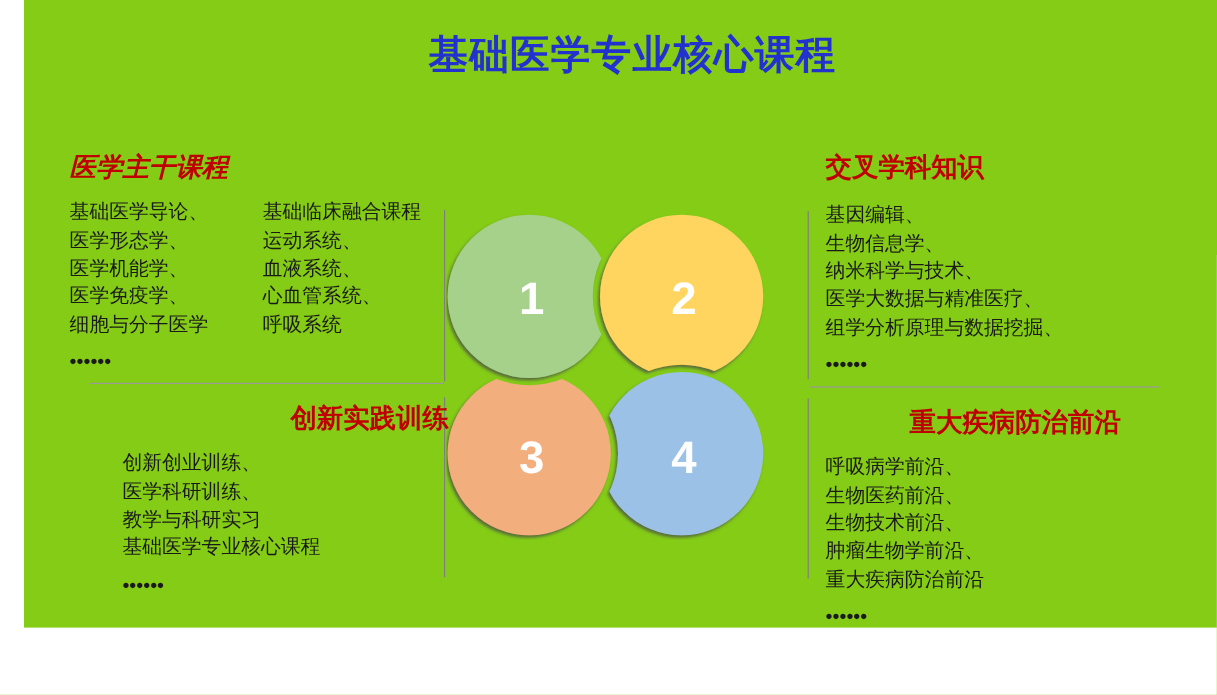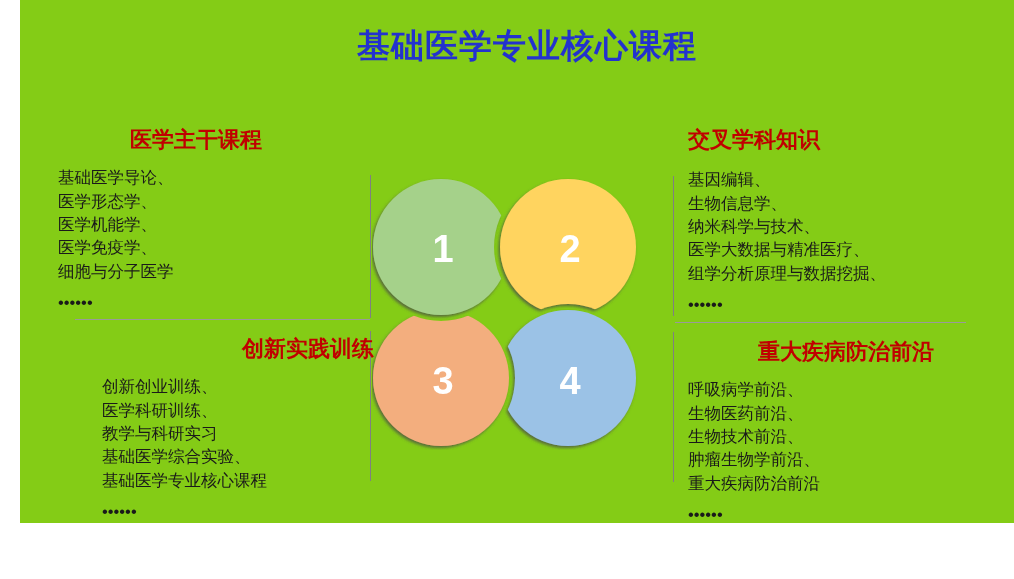--- a/index.html
+++ b/index.html
@@ -63,22 +63,22 @@
     line-height: 1.2;
   }
 
   
   #quad-tl {
     left: 38px;
     top: 128px;
     width: 320px;
   }
   #quad-tl .quad-title {
-    text-align: center;
     padding-right: 44px;
+    font-style: italic;
   }
   .two-col {
     display: flex;
     gap: 17px;
     margin-top: 14px;
   }
   .two-col .col1 { width: 152px; }
   .two-col .col2 { width: 168px; }
 
   #quad-tl .dots { margin-top: 10px; }
@@ -175,20 +175,27 @@
   <div class="quad" id="quad-tl">
     <div class="quad-title" style="color: rgb(192, 0, 0);">医学主干课程</div>
     <div class="two-col">
       <div class="col1 quad-body">
         <span class="line">基础医学导论、</span>
         <span class="line">医学形态学、</span>
         <span class="line">医学机能学、</span>
         <span class="line">医学免疫学、</span>
         <span class="line">细胞与分子医学</span>
       </div>
+      <div class="col2 quad-body">
+        <span class="line">基础临床融合课程</span>
+        <span class="line">运动系统、</span>
+        <span class="line">血液系统、</span>
+        <span class="line">心血管系统、</span>
+        <span class="line">呼吸系统</span>
+      </div>
     </div>
     <div class="dots">••••••</div>
   </div>
 
   <div class="quad" id="quad-tr">
     <div class="quad-title" style="color: rgb(192, 0, 0);">交叉学科知识</div>
     <div class="quad-body">
       <span class="line">基因编辑、</span>
       <span class="line">生物信息学、</span>
       <span class="line">纳米科学与技术、</span>
@@ -197,21 +204,20 @@
     </div>
     <div class="dots">••••••</div>
   </div>
 
   <div class="quad" id="quad-bl">
     <div class="quad-title" style="color: rgb(192, 0, 0); text-align: right;">创新实践训练</div>
     <div class="quad-body">
       <span class="line">创新创业训练、</span>
       <span class="line">医学科研训练、</span>
       <span class="line">教学与科研实习</span>
-      <span class="line">基础医学综合实验、</span>
       <span class="line">基础医学专业核心课程</span>
     </div>
     <div class="dots">••••••</div>
   </div>
 
   <div class="quad" id="quad-br">
     <div class="quad-title" style="color: rgb(192, 0, 0);">重大疾病防治前沿</div>
     <div class="quad-body">
       <span class="line">呼吸病学前沿、</span>
       <span class="line">生物医药前沿、</span>

